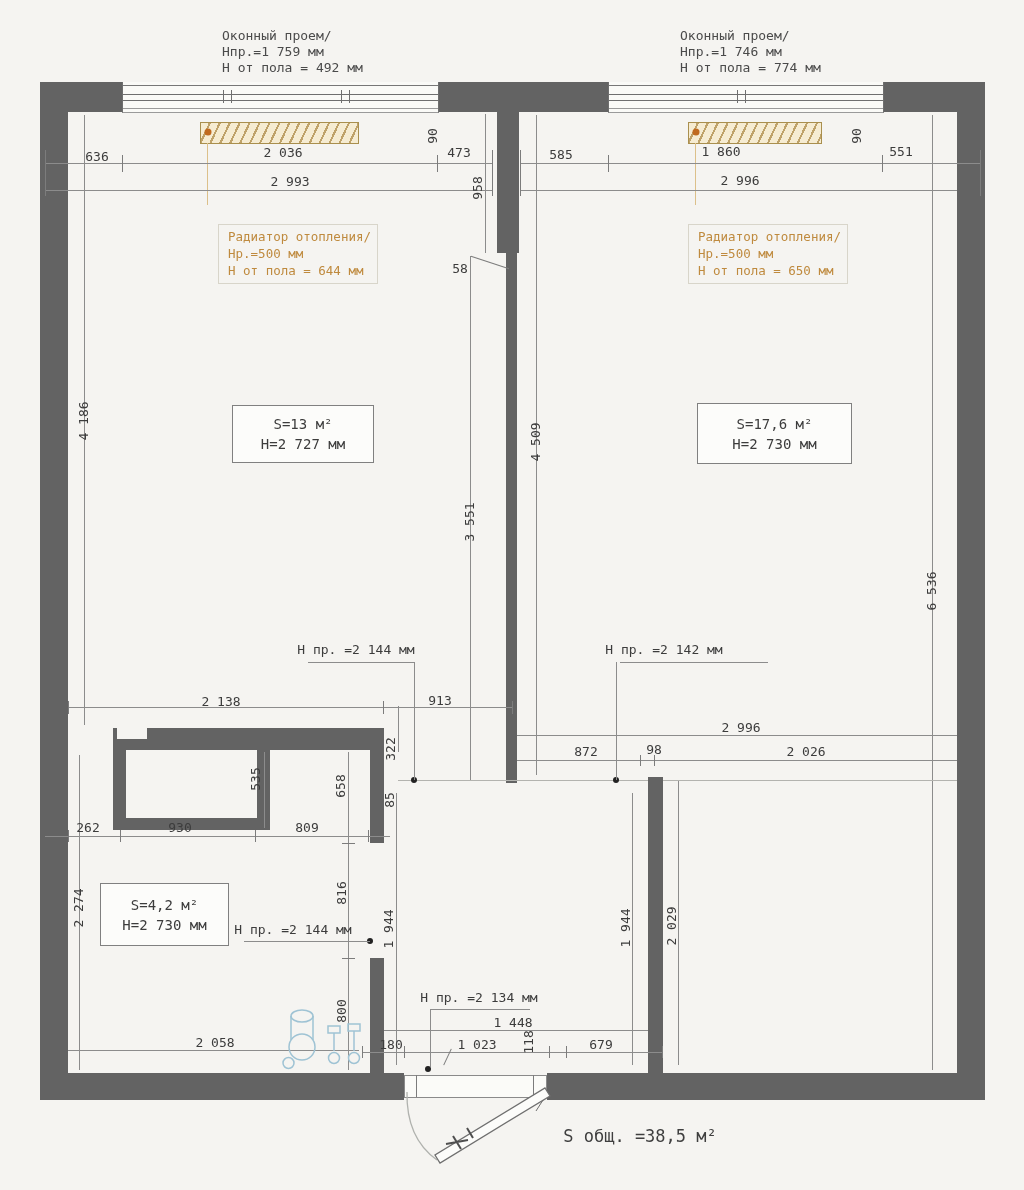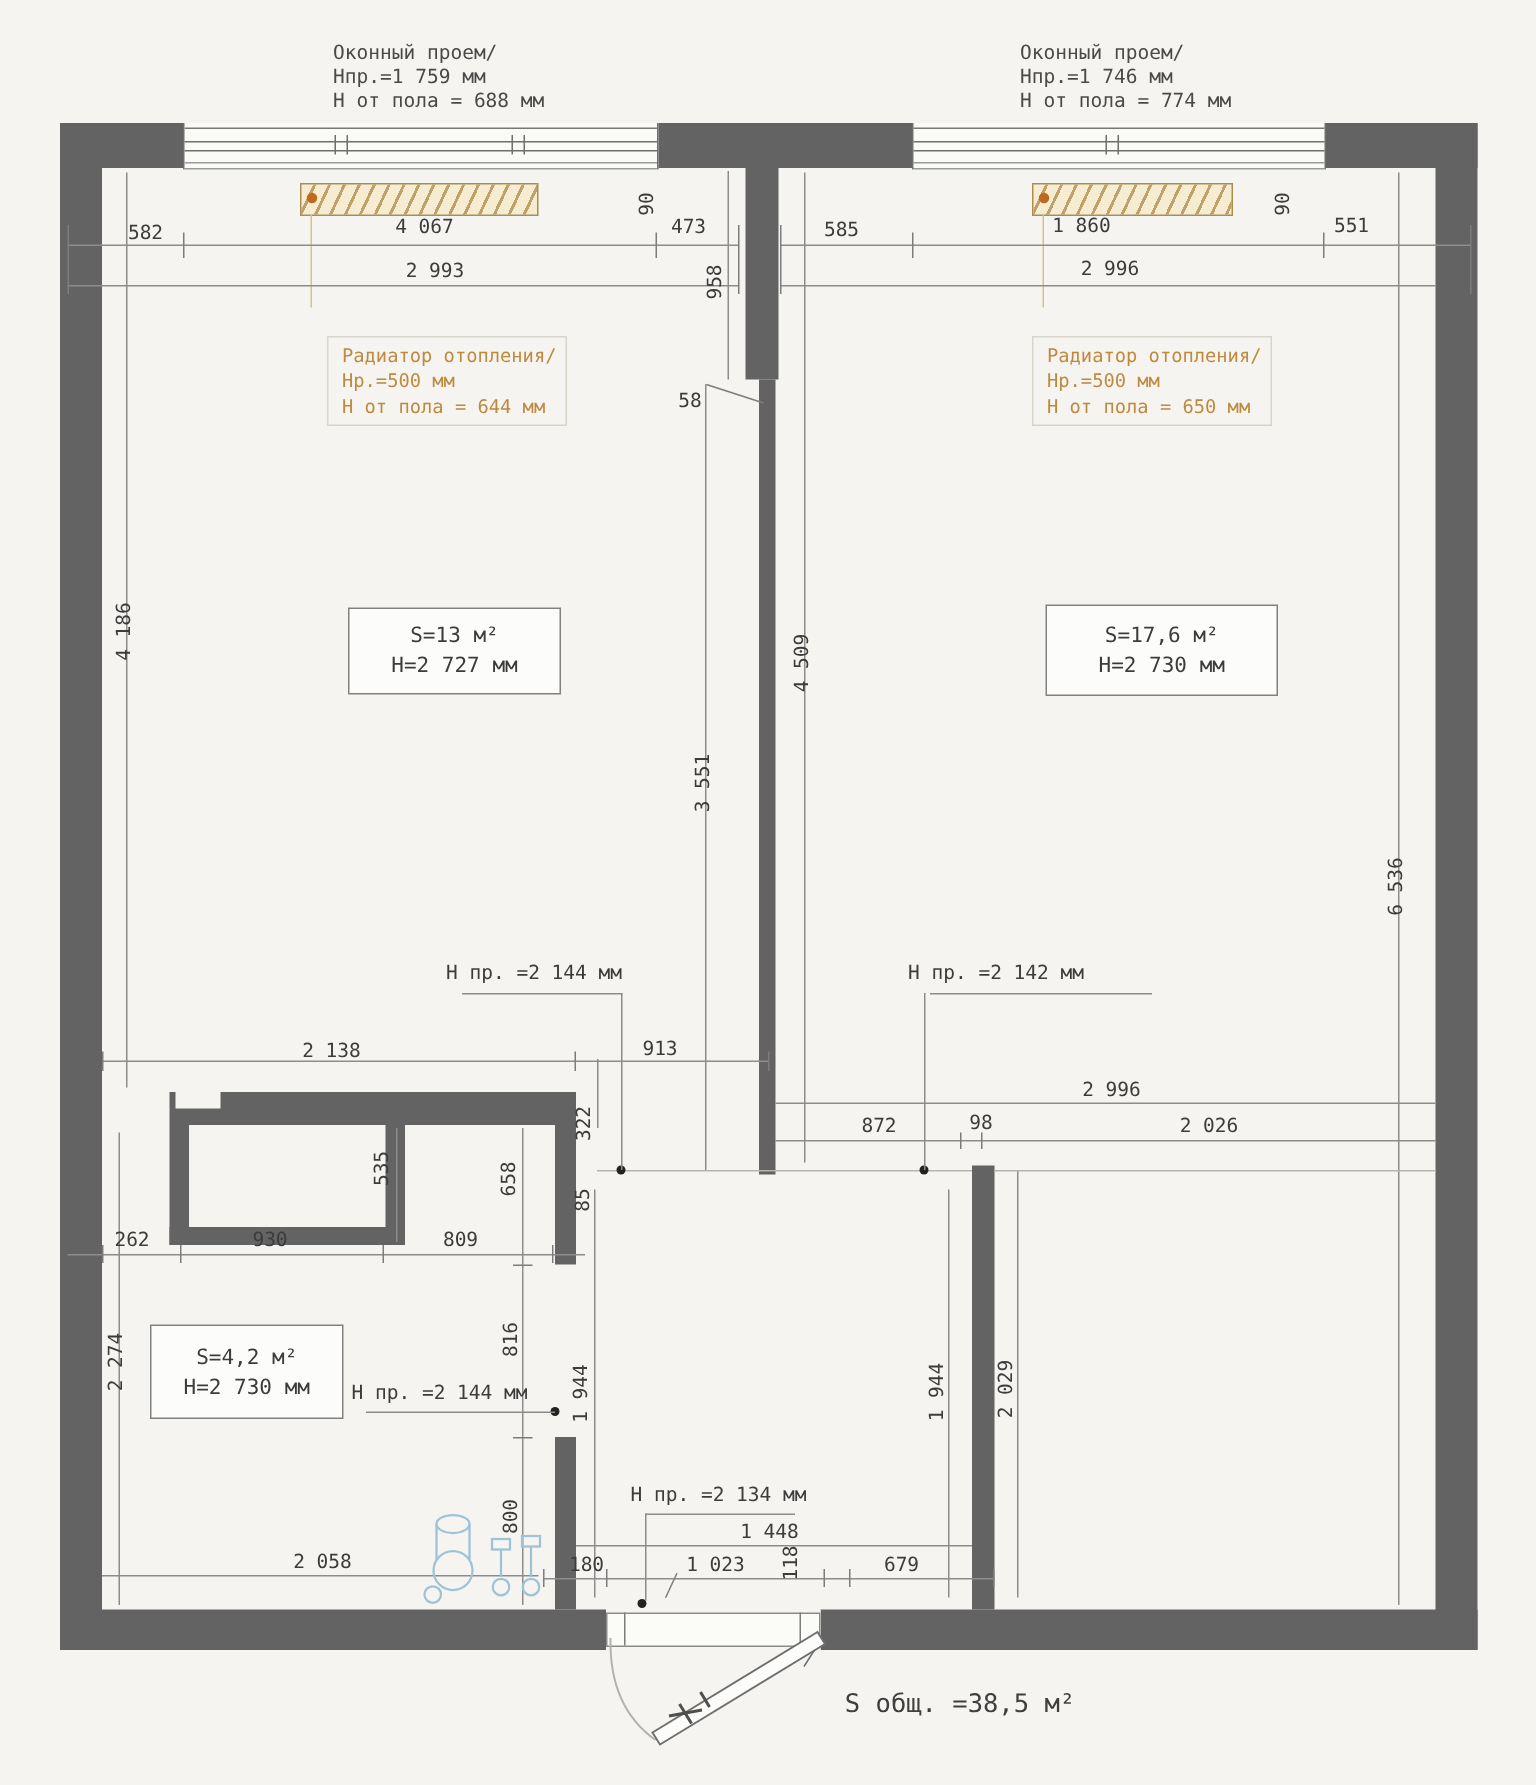--- a/index.html
+++ b/index.html
@@ -81,21 +81,21 @@
   <div class="rad" style="left:200px;top:122px;width:157px;height:20px"></div>
   <div class="odot" style="left:208px;top:132px"></div>
   <div class="lnl" style="left:207px;top:143px;width:1px;height:62px;background:#dcc08a"></div>
   <div class="rad" style="left:688px;top:122px;width:132px;height:20px"></div>
   <div class="odot" style="left:696px;top:132px"></div>
   <div class="lnl" style="left:695px;top:143px;width:1px;height:62px;background:#dcc08a"></div>
 
   <div class="note" style="left:222px;top:28px">
     <div>Оконный проем/</div>
     <div>Hпр.=1 759 мм</div>
-    <div>H от пола = 688 мм</div>
+    <div>H от пола = 492 мм</div>
   </div>
   <div class="note" style="left:680px;top:28px">
     <div>Оконный проем/</div>
     <div>Hпр.=1 746 мм</div>
     <div>H от пола = 774 мм</div>
   </div>
 
   <div class="radframe" style="left:218px;top:224px;width:158px;height:58px"></div>
   <div class="radnote" style="left:218px;top:224px">
     <div>Радиатор отопления/</div>
@@ -183,22 +183,22 @@
   <div class="dot" style="left:428px;top:1069px"></div>
 
   <div class="ln" style="left:308px;top:662px;width:107px;height:1px"></div>
   <div class="ln" style="left:414px;top:662px;width:1px;height:118px"></div>
   <div class="ln" style="left:620px;top:662px;width:148px;height:1px"></div>
   <div class="ln" style="left:616px;top:662px;width:1px;height:118px"></div>
   <div class="ln" style="left:244px;top:941px;width:126px;height:1px"></div>
   <div class="ln" style="left:430px;top:1009px;width:100px;height:1px"></div>
   <div class="ln" style="left:430px;top:1009px;width:1px;height:58px"></div>
 
-  <div class="dim" style="left:97px;top:156px">582</div>
-  <div class="dim" style="left:283px;top:152px">4 067</div>
+  <div class="dim" style="left:97px;top:156px">636</div>
+  <div class="dim" style="left:283px;top:152px">2 036</div>
   <div class="dim" style="left:459px;top:152px">473</div>
   <div class="dim" style="left:290px;top:181px">2 993</div>
   <div class="dim v" style="left:432px;top:136px">90</div>
   <div class="dim" style="left:561px;top:154px">585</div>
   <div class="dim" style="left:721px;top:151px">1 860</div>
   <div class="dim" style="left:901px;top:151px">551</div>
   <div class="dim" style="left:740px;top:180px">2 996</div>
   <div class="dim v" style="left:856px;top:136px">90</div>
   <div class="dim v" style="left:477px;top:188px">958</div>
   <div class="dim" style="left:460px;top:268px">58</div>

